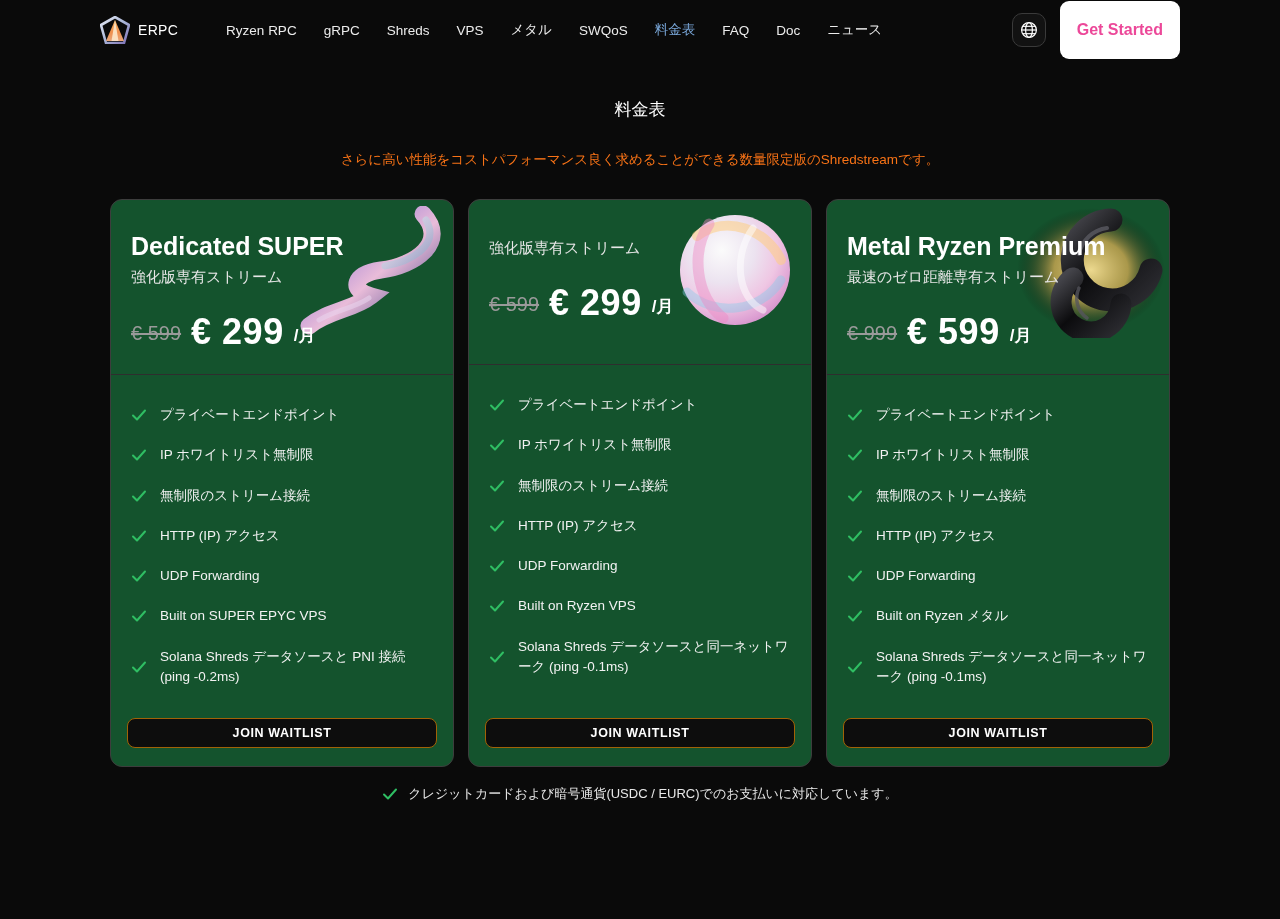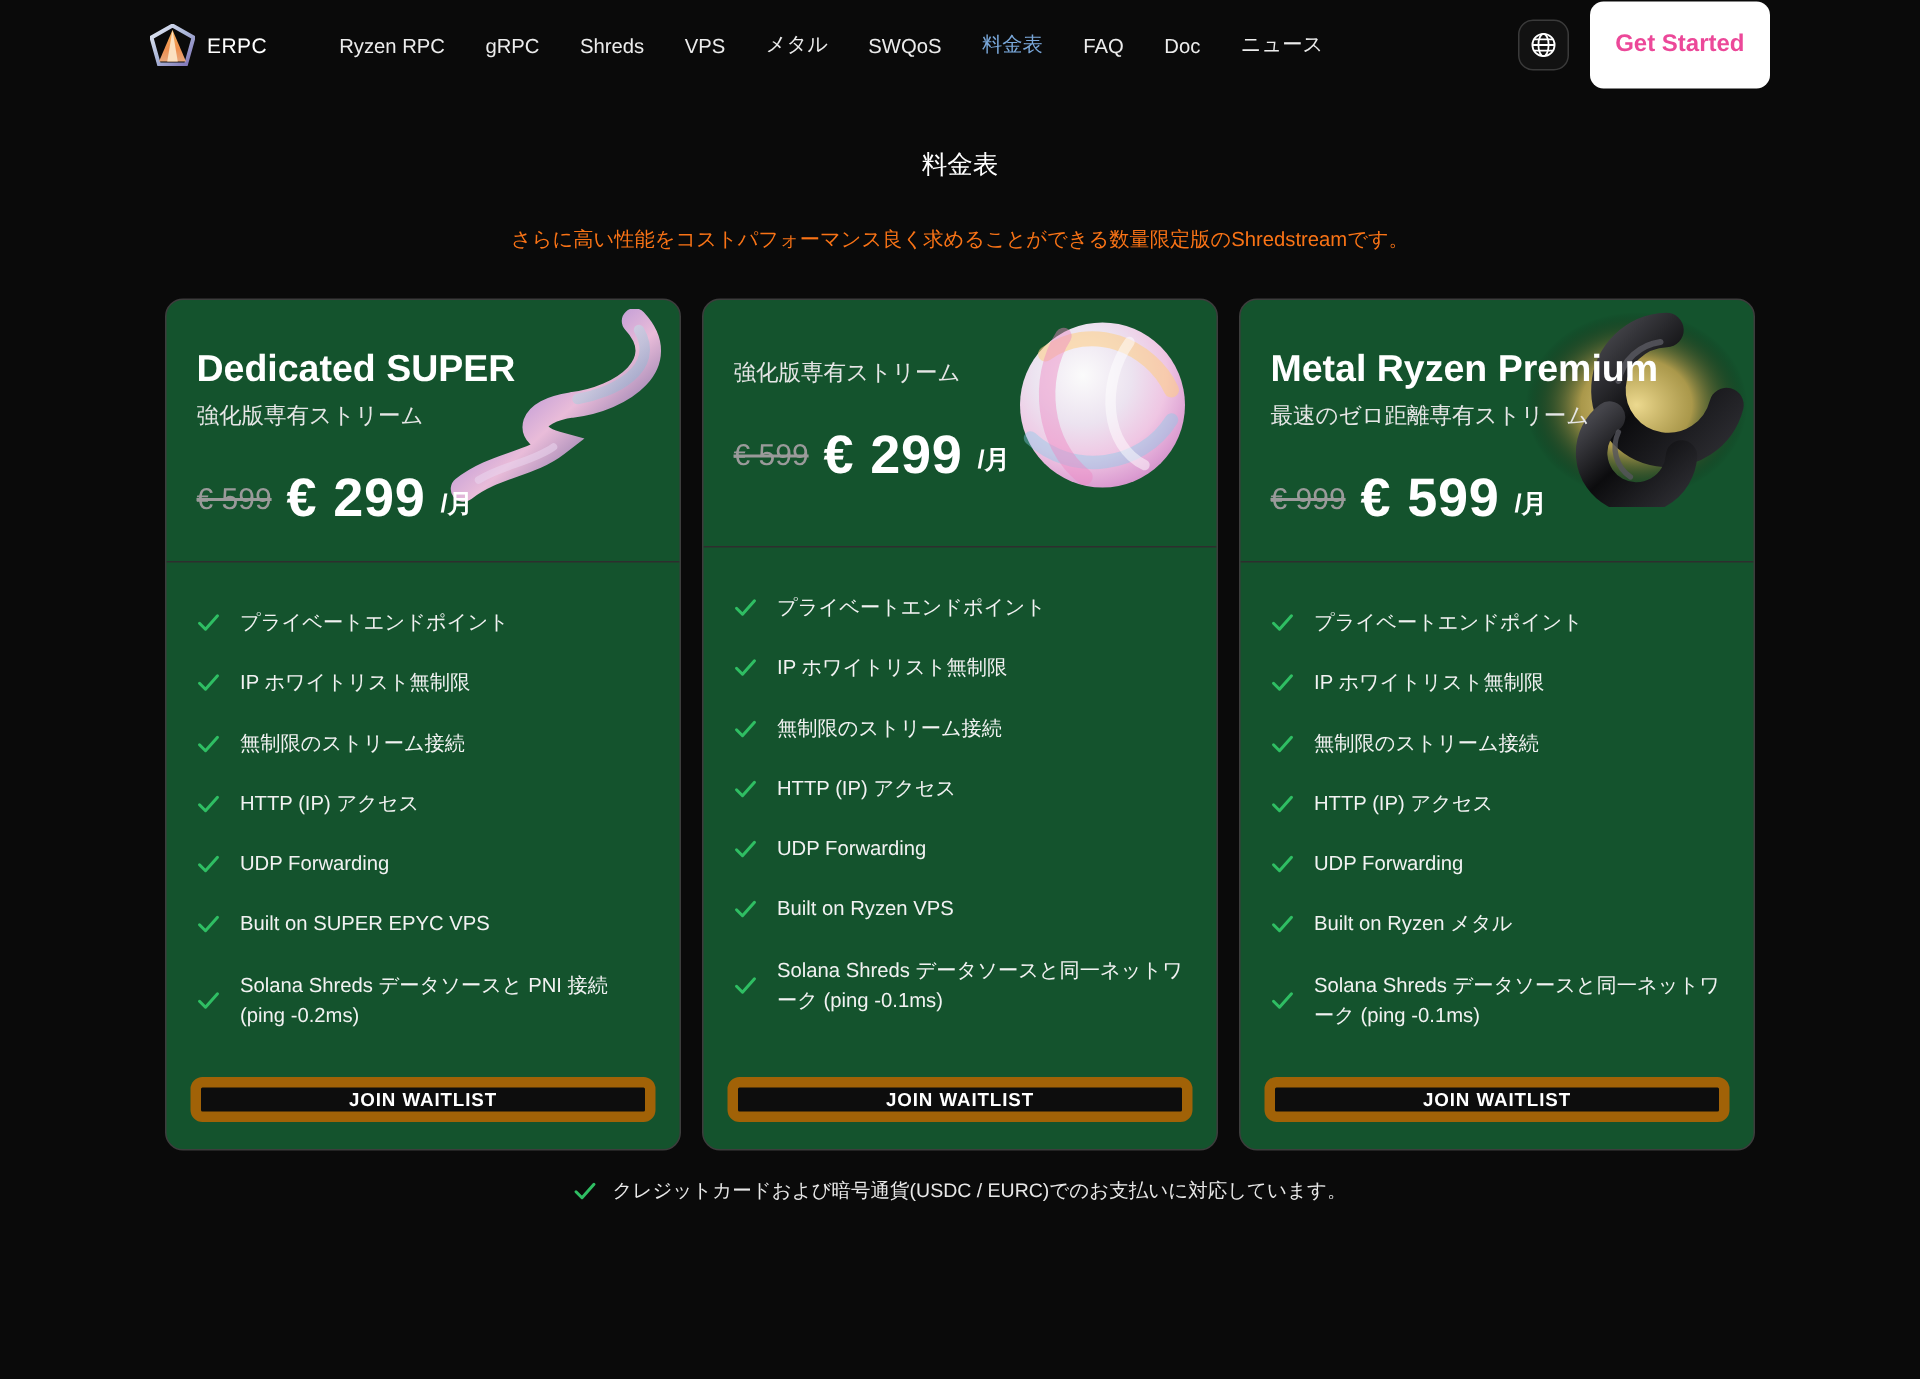--- a/index.html
+++ b/index.html
@@ -85,21 +85,21 @@
     margin-bottom:20px;
     min-height:20px;
   }
   .feature-text { font-size:13.5px; color:#f2f2f2; line-height:1.5; }
   .check { flex:0 0 16px; width:16px; height:16px; }
 
   .card-footer { padding:0 16px 18px; }
   .waitlist-btn {
     width:100%; height:30px;
     background:#0d0d0d;
-    border:7px solid #a16207; border-radius:8px;
+    border:1px solid #a16207; border-radius:8px;
     color:#fff; font-size:12.5px; font-weight:700; letter-spacing:0.6px;
     font-family:inherit; cursor:pointer;
   }
 
   
   .foot-note {
     margin-top:18px;
     display:flex; align-items:center; justify-content:center; gap:10px;
   }
   .foot-note-text { font-size:13px; color:#e8e8e8; }

